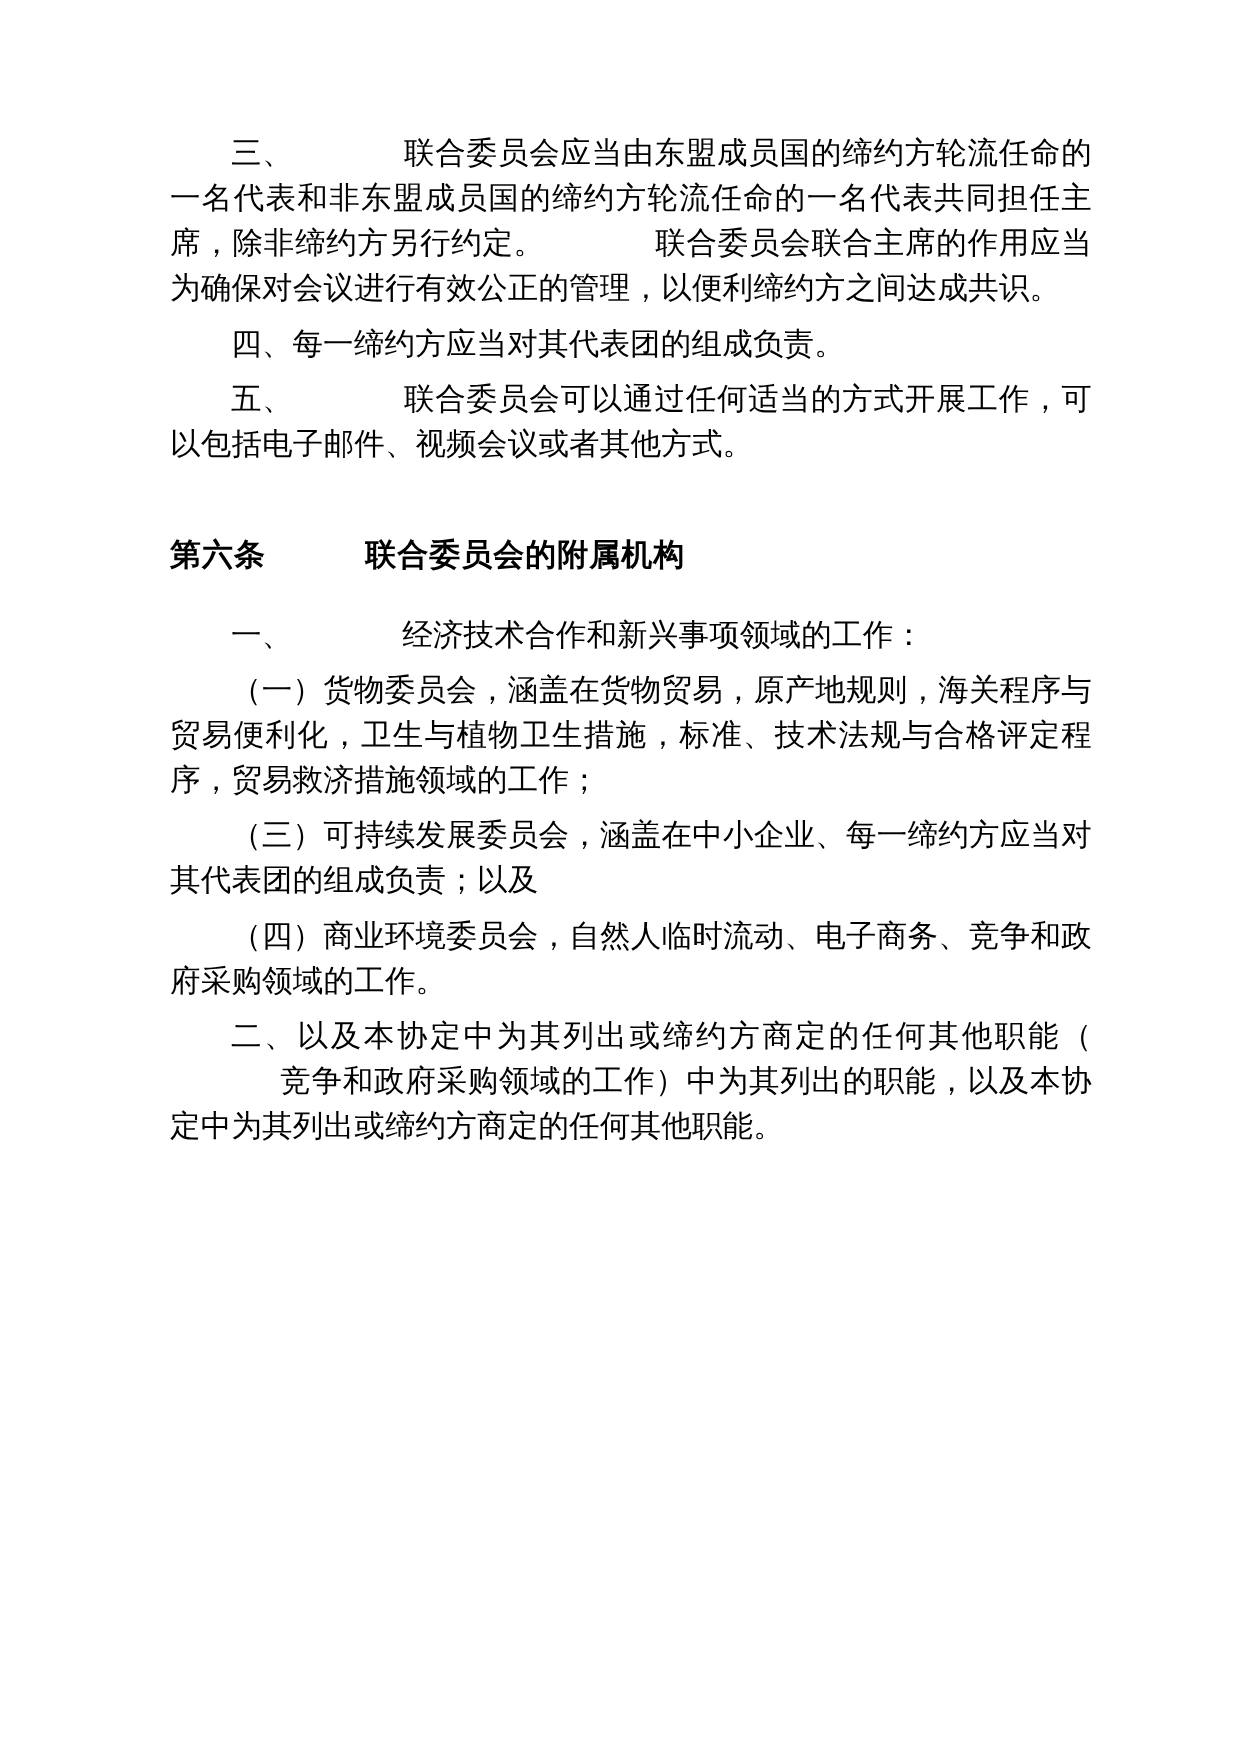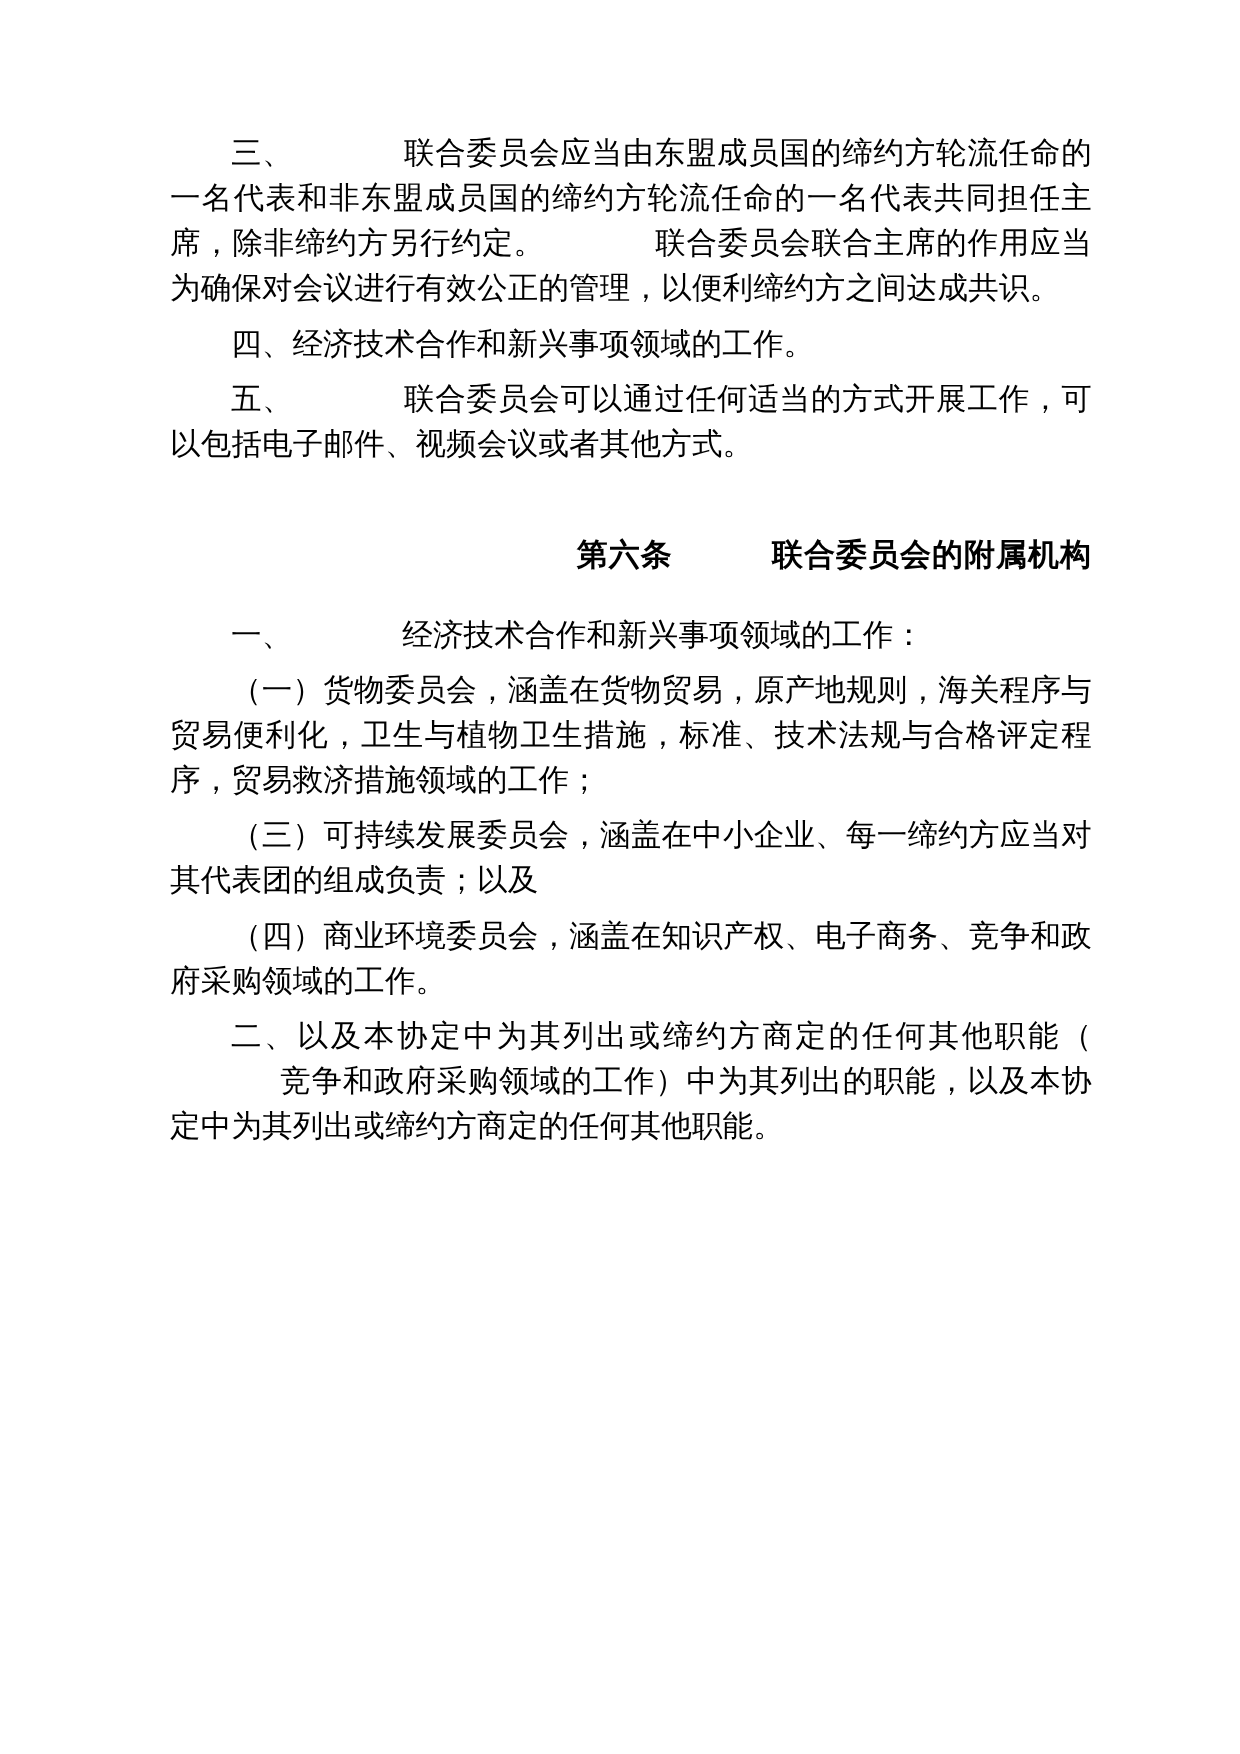--- a/index.html
+++ b/index.html
@@ -30,41 +30,41 @@
   p {
     margin: 0;
   }
   .para {
     margin-bottom: 4px;
   }
   .gap-sm { margin-bottom: 10px; }
   .indent-2 { text-indent: 2em; }
   .wide-tab { display: inline-block; width: 3.6em; }
   .heading {
-    text-align: right;
+    text-align: left;
     font-weight: bold;
     font-size: 31px;
     margin-top: 66px;
     margin-bottom: 34px;
     letter-spacing: 1px;
   }
   .heading .gap { display: inline-block; width: 3.2em; }
 </style>
 </head>
 <body>
 
 <div class="page">
   <div class="doc-body">
 
     <p class="para indent-2 gap-sm">
       <span>三、</span><span class="wide-tab"></span><span>联合委员会应当由东盟成员国的缔约方轮流任命的一名代表和非东盟成员国的缔约方轮流任命的一名代表共同担任主席，除非缔约方另行约定。</span><span class="wide-tab"></span><span>联合委员会联合主席的作用应当为确保对会议进行有效公正的管理，以便利缔约方之间达成共识。</span>
     </p>
 
     <p class="para indent-2 gap-sm">
-      <span>四、</span><span>经济技术合作和新兴事项领域的工作。</span>
+      <span>四、</span><span>每一缔约方应当对其代表团的组成负责。</span>
     </p>
 
     <p class="para indent-2">
       <span>五、</span><span class="wide-tab"></span><span>联合委员会可以通过任何适当的方式开展工作，可以包括电子邮件、视频会议或者其他方式。</span>
     </p>
 
     <div class="heading">
       <span>第六条</span><span class="gap"></span><span>联合委员会的附属机构</span>
     </div>
 
@@ -75,21 +75,21 @@
     <p class="para indent-2 gap-sm">
       <span>（一）</span><span>货物委员会，涵盖在货物贸易，原产地规则，海关程序与贸易便利化，卫生与植物卫生措施，标准、技术法规与合格评定程序，贸易救济措施领域的工作；</span>
     </p>
 
 
     <p class="para indent-2 gap-sm">
       <span>（三）</span><span>可持续发展委员会，涵盖在中小企业、每一缔约方应当对其代表团的组成负责；以及</span>
     </p>
 
     <p class="para indent-2 gap-sm">
-      <span>（四）</span><span>商业环境委员会，涵盖在知识产权、电子商务、竞争和政府采购领域的工作。</span>
+      <span>（四）</span><span>商业环境委员会，自然人临时流动、电子商务、竞争和政府采购领域的工作。</span>
     </p>
 
     <p class="para indent-2 gap-sm">
       <span>二、</span><span>以及本协定中为其列出或缔约方商定的任何其他职能（</span><span class="wide-tab"></span><span>竞争和政府采购领域的工作）中为其列出的职能，以及本协定中为其列出或缔约方商定的任何其他职能。</span>
     </p>
 
 
 
   </div>
 </div>

